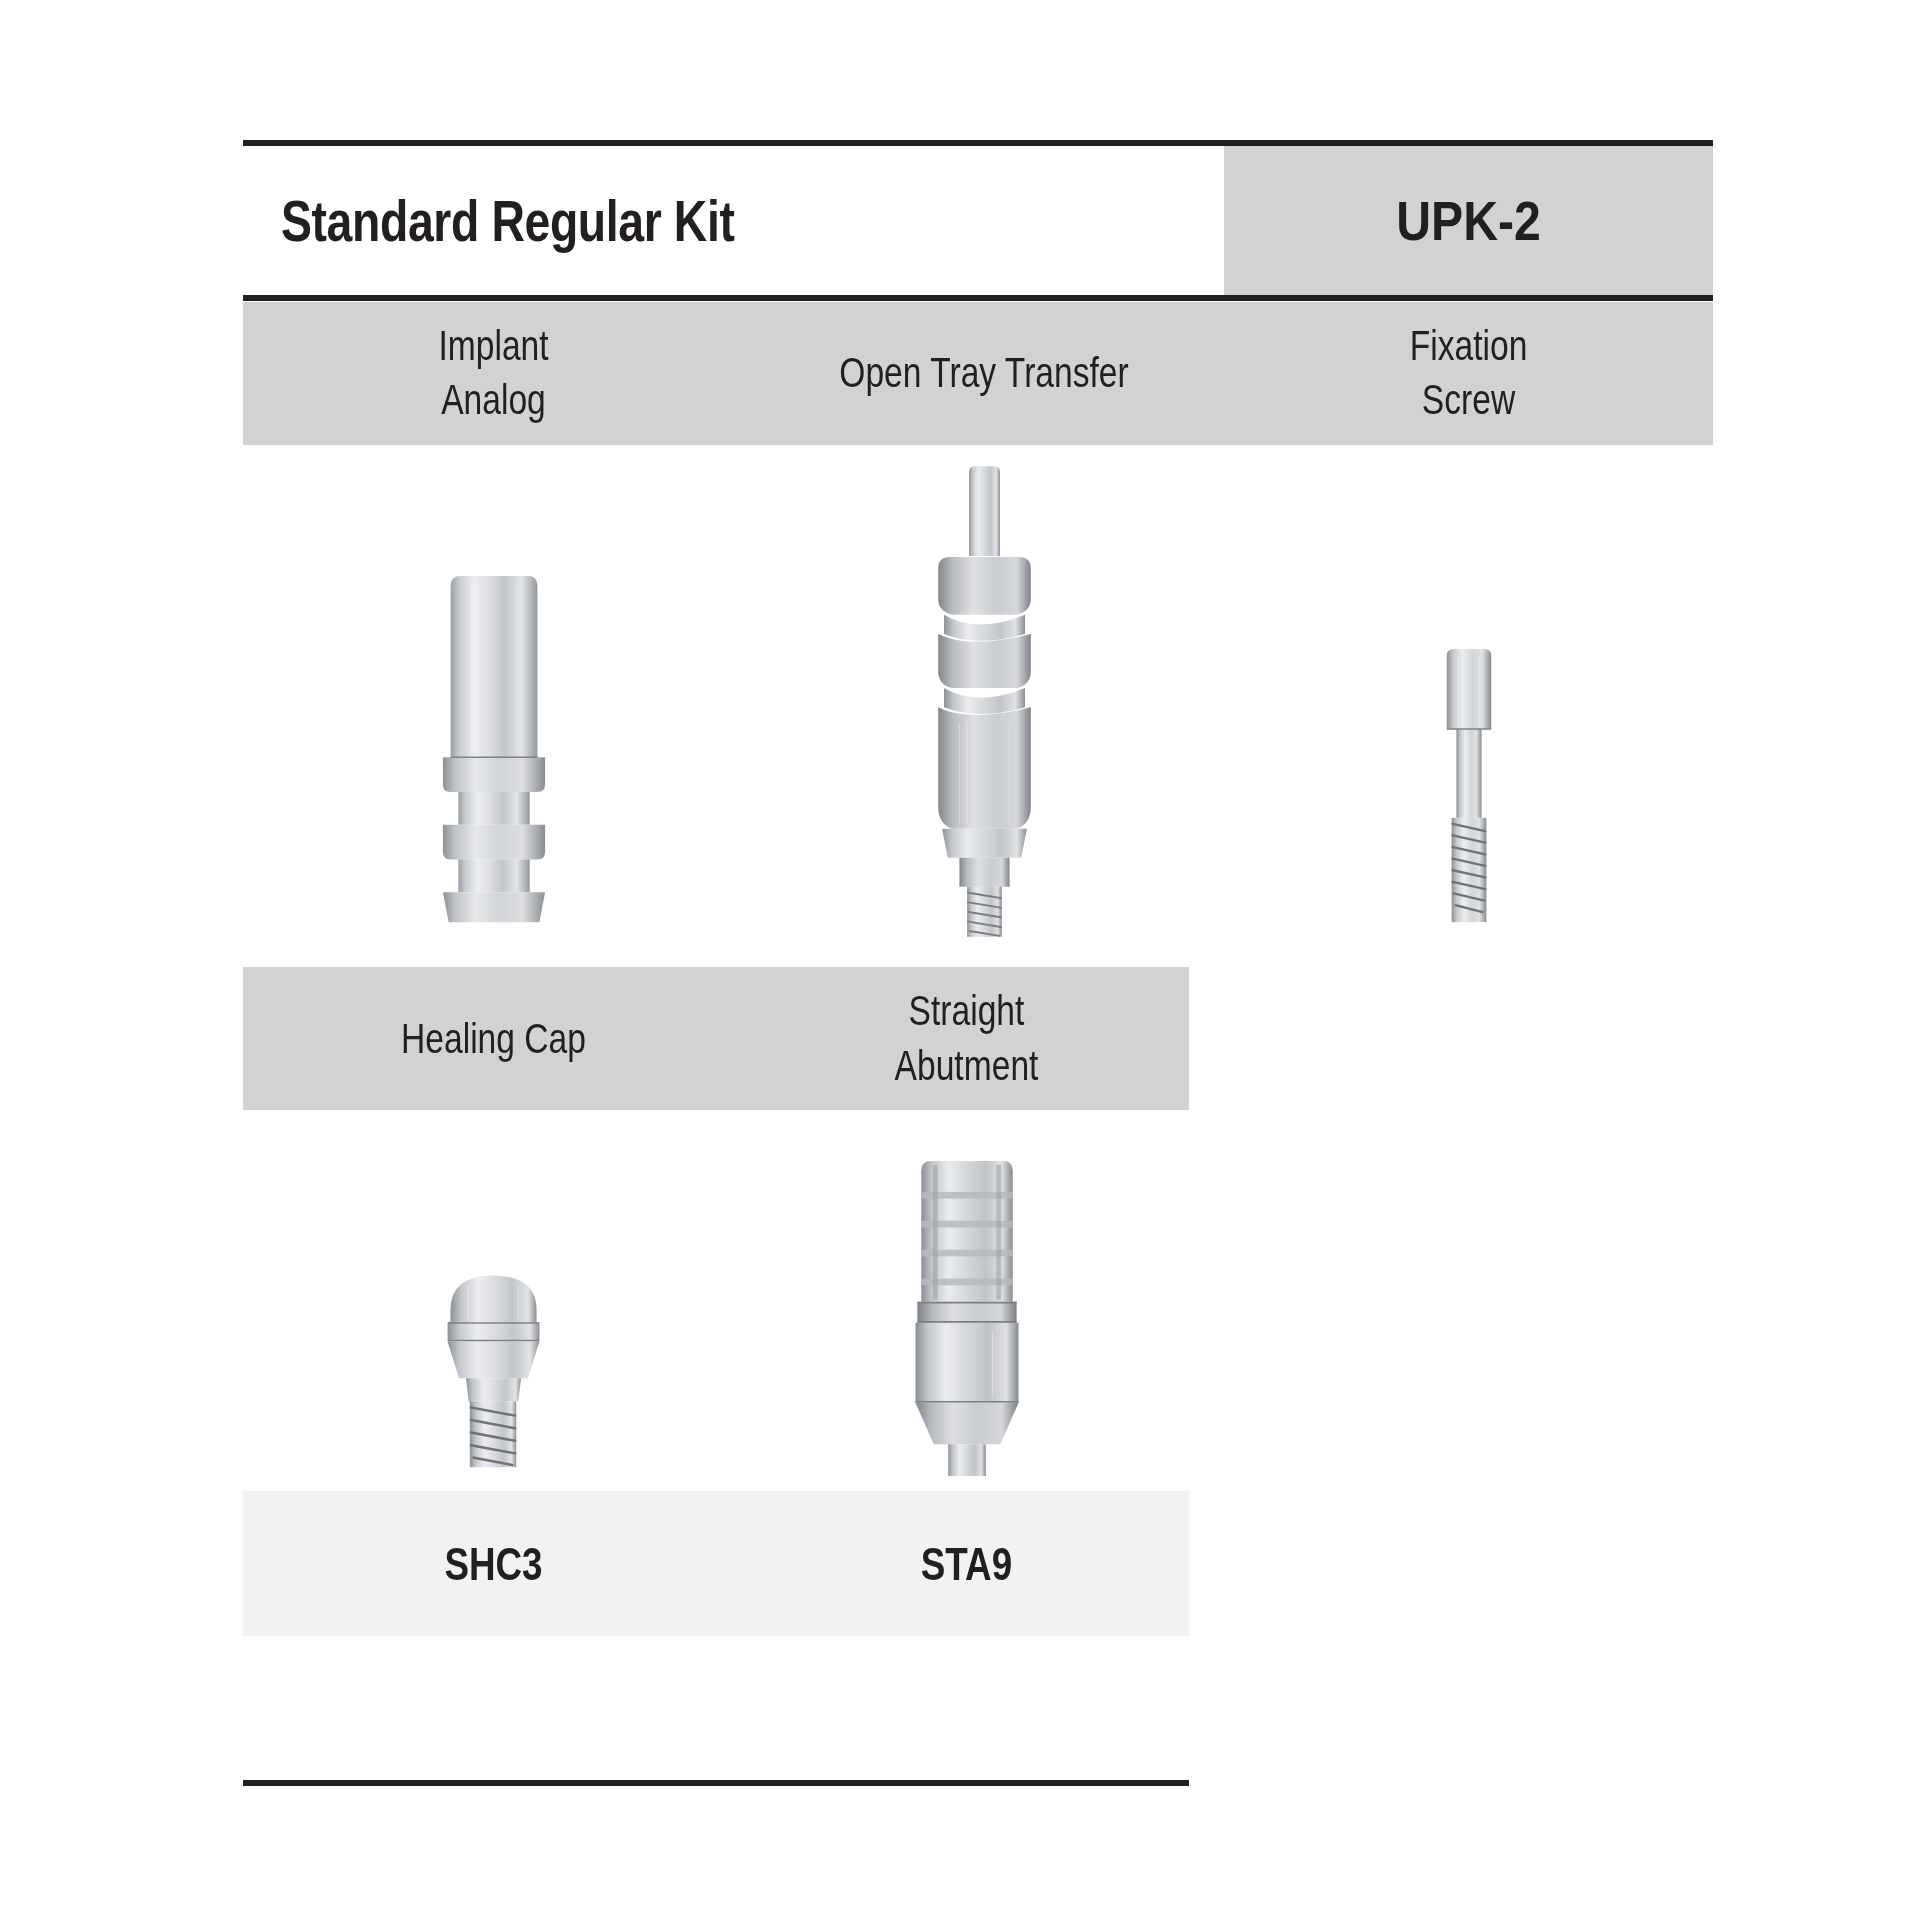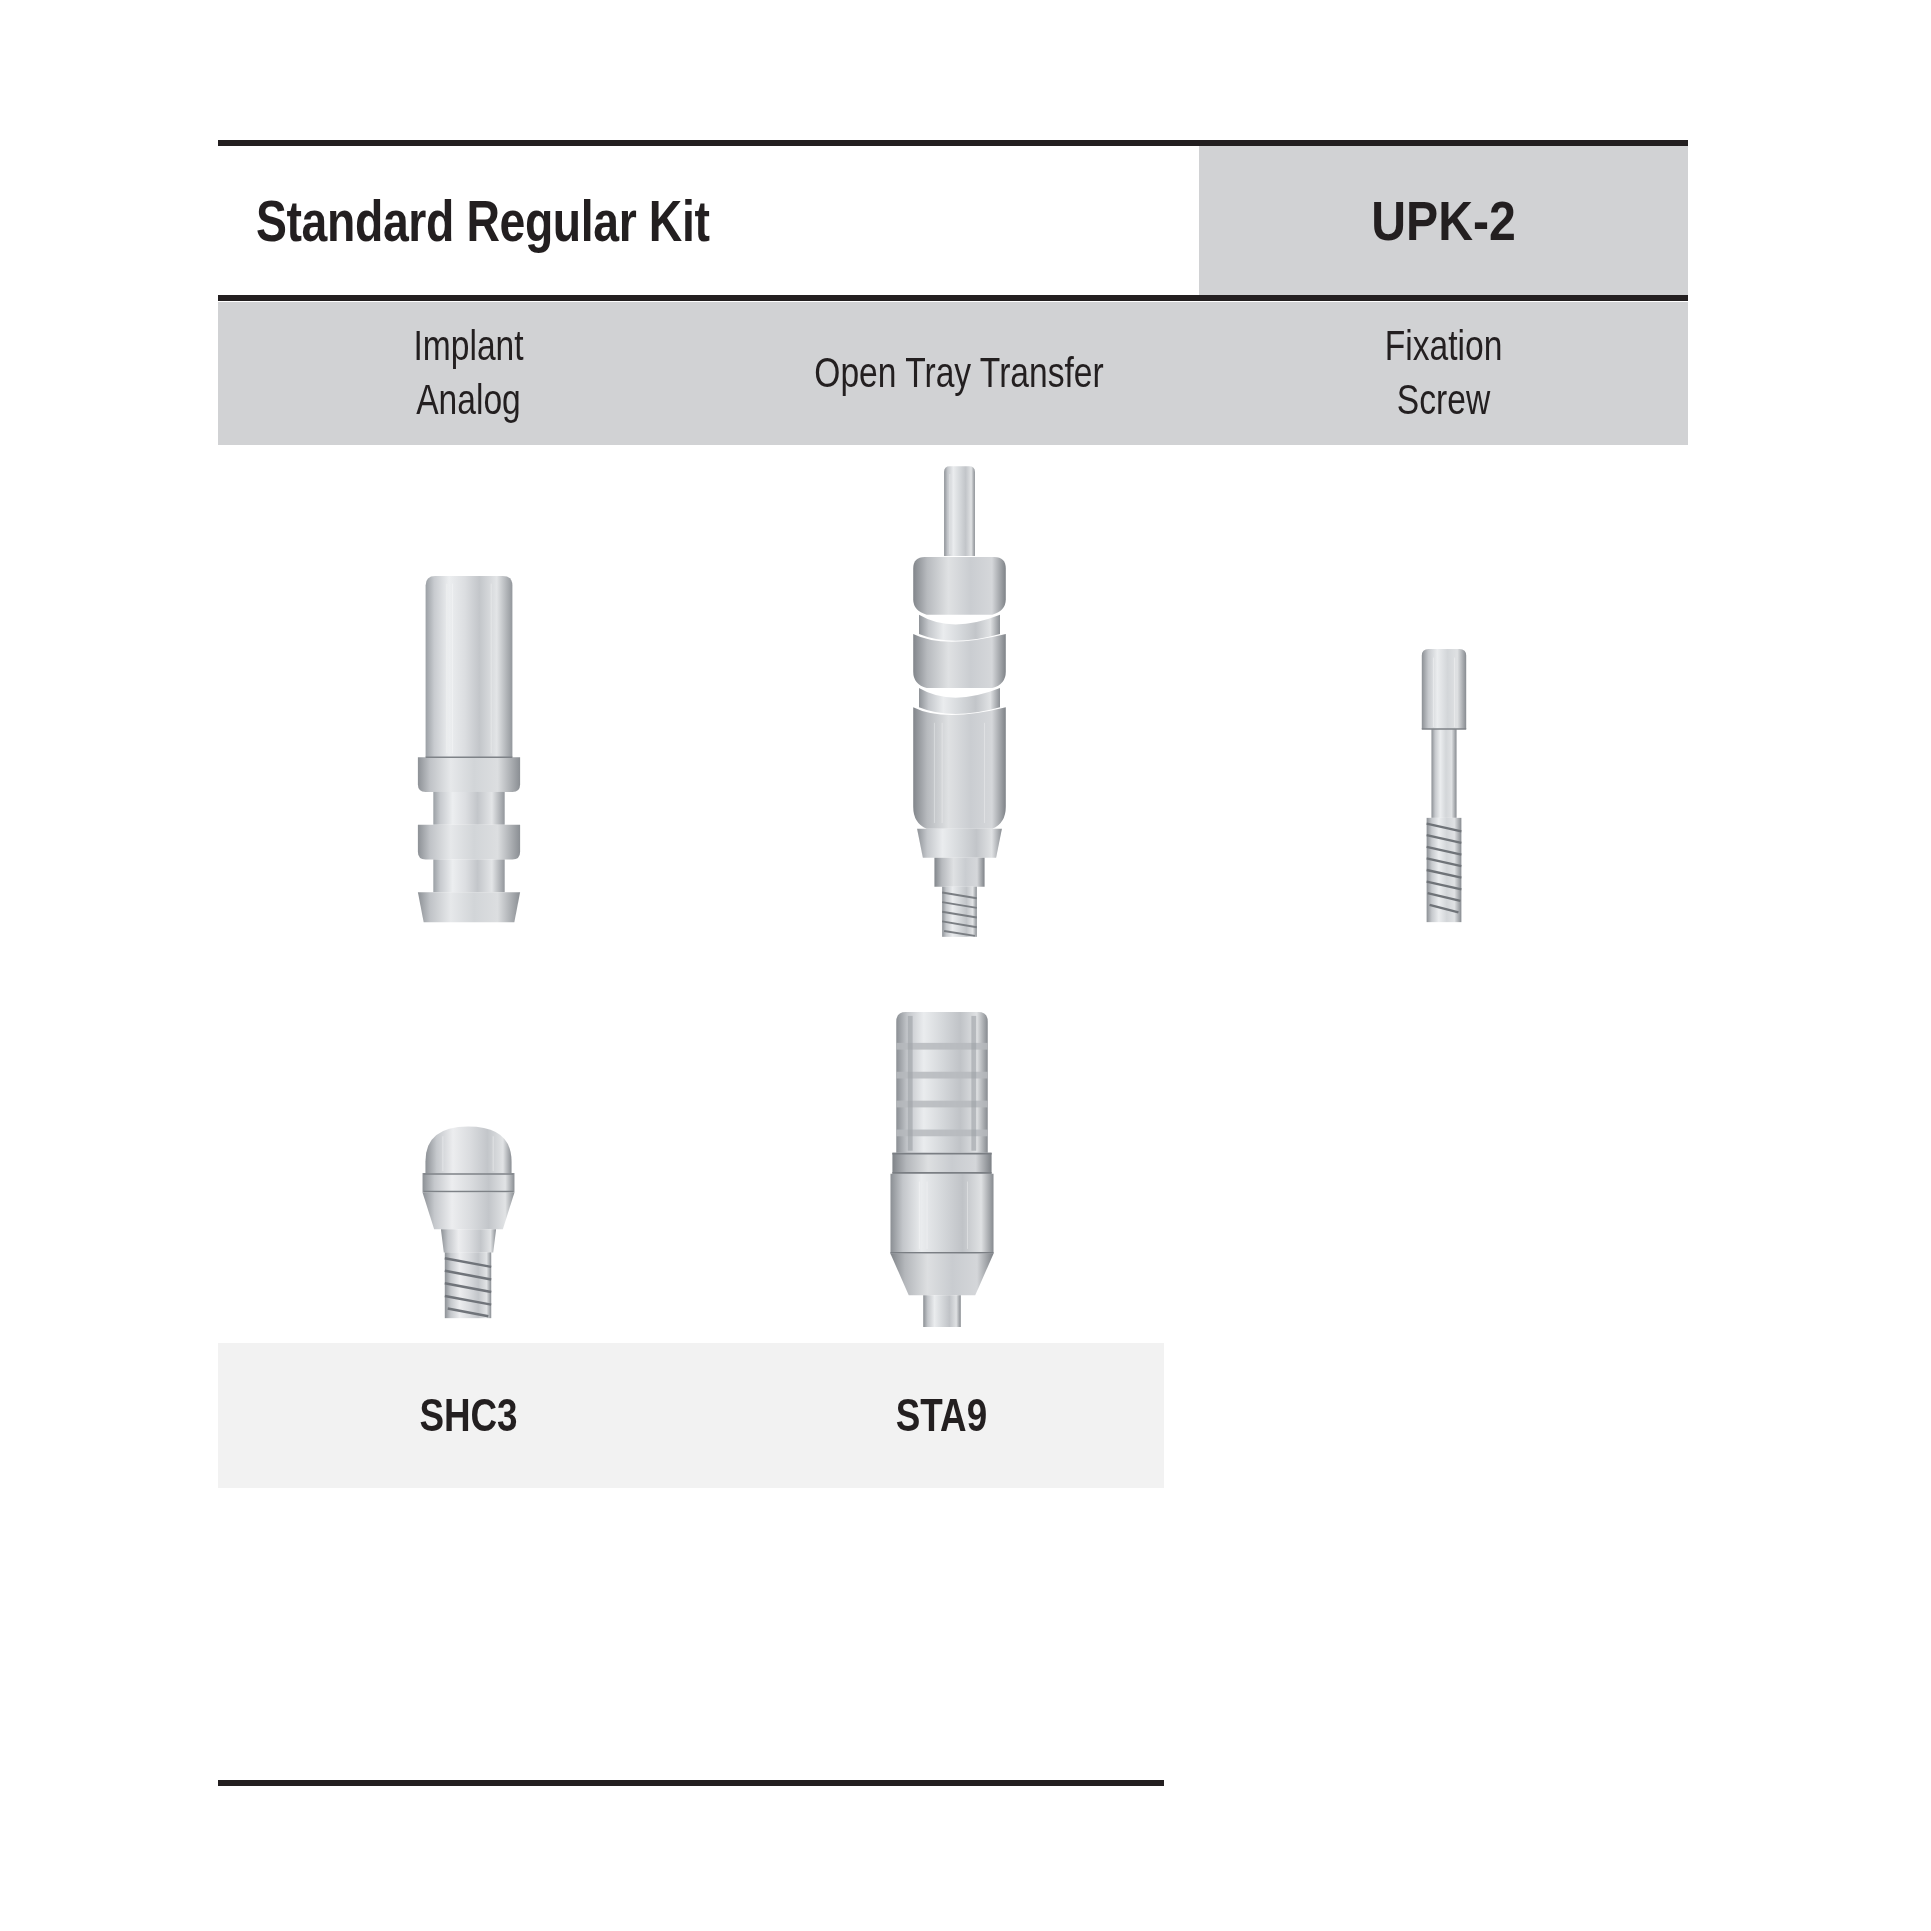--- a/index.html
+++ b/index.html
@@ -6,21 +6,21 @@
   body{
     width:1931px;height:1931px;
     background:#ffffff;
     font-family:"Liberation Sans", sans-serif;
     -webkit-font-smoothing:antialiased;
   }
   .sheet{position:relative;width:1931px;height:1931px;overflow:hidden;}
 
   .table{
     position:absolute;
-    left:218px; top:140px;
+    left:243px; top:140px;
     width:1470px;
   }
 
   
   .rule{
     position:absolute;
     left:0; width:1470px;
     height:5.8px;
     background:#231f20;
   }
@@ -297,20 +297,29 @@
             <line x1="46" y1="12" x2="46" y2="84"></line>
           </g>
           <line x1="12" y1="86" x2="58" y2="86" stroke="#7e8287" stroke-width="1.5"></line>
         </svg>
       </div>
     </div>
 
 
     <div class="rule short" style="top:966px;"></div>
 
+    <div class="headband partial" style="margin-top:5.8px;">
+      <div class="headcell hc1">
+        <span>Healing Cap</span>
+      </div>
+      <div class="headcell hc2w">
+        <span>Straight</span>
+        <span>Abutment</span>
+      </div>
+    </div>
 
     <div class="prodband" style="height:381px;">
 
       <div class="prodcell pc1" style="height:381px;padding-bottom:19.3px;box-sizing:border-box;">
         <svg width="121" height="208" viewBox="0 0 125 215">
           <defs>
             <linearGradient id="gD" x1="0" y1="0" x2="1" y2="0">
               <stop offset="0%" stop-color="#8d9196"></stop>
               <stop offset="13%" stop-color="#c5c8cc"></stop>
               <stop offset="32%" stop-color="#ecedef"></stop>

